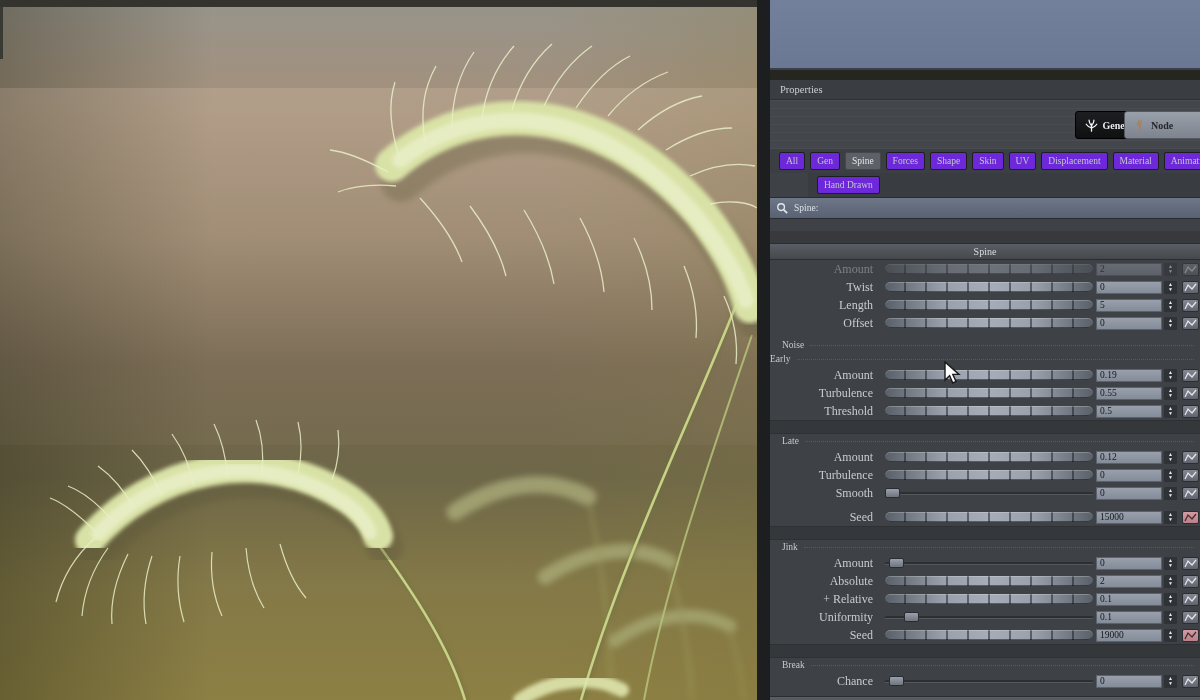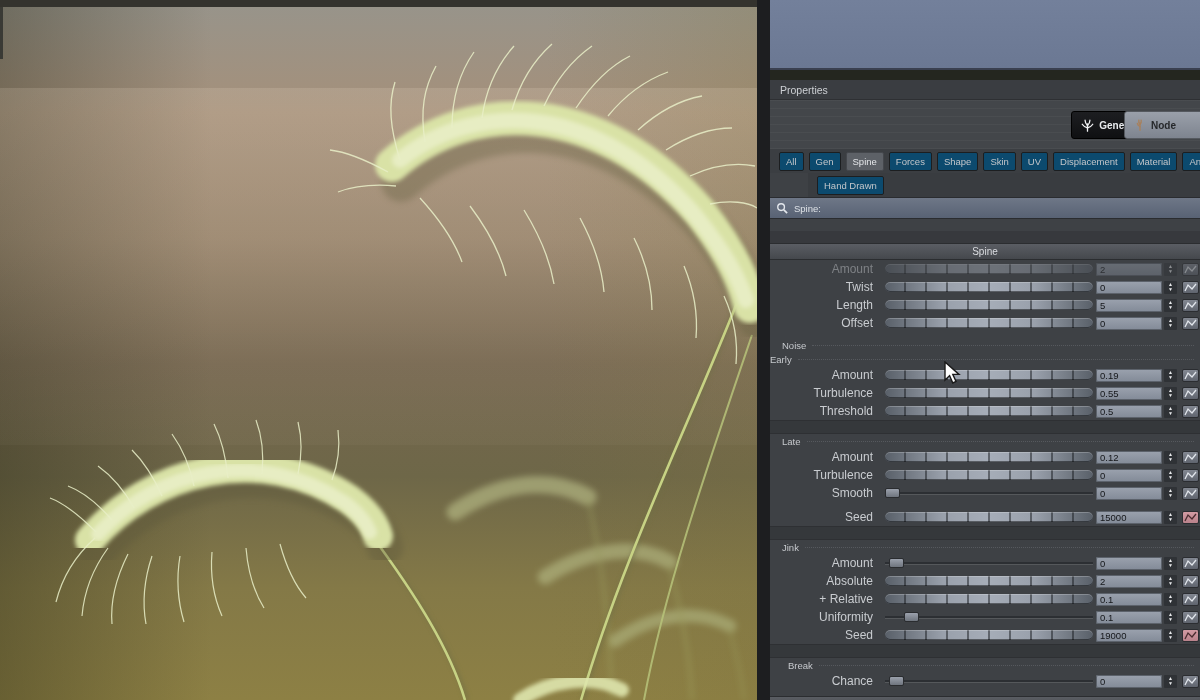--- a/index.html
+++ b/index.html
@@ -1,17 +1,17 @@
 <!DOCTYPE html>
 <html><head>
 <meta charset="utf-8">
 <style>
   html,body{margin:0;padding:0;background:#222;}
   .stage{position:relative;width:1200px;height:700px;overflow:hidden;
-         font-family:Liberation Sans, sans-serif;background:#3e4145;}
+         font-family:Liberation Serif, serif;background:#3e4145;}
 
   
   .viewport{position:absolute;left:0;top:0;width:757px;height:700px;overflow:hidden;
     background:linear-gradient(180deg,#97948b 0%,#a5907a 16%,#97836b 34%,#75664f 52%,#6e6748 68%,#847947 84%,#8d8044 100%);}
   .viewport .hshade{position:absolute;inset:0;
     background:linear-gradient(90deg,rgba(35,35,18,.35) 0%,rgba(35,35,18,0) 28%,rgba(120,110,60,0) 72%,rgba(130,118,62,.22) 100%);}
   .viewport .band{position:absolute;left:0;top:88px;width:100%;height:357px;
     background:linear-gradient(180deg,rgba(255,240,220,.14),rgba(255,240,220,.03));}
   .vp-topstrip{position:absolute;left:0;top:0;width:757px;height:7px;background:#34332e;}
   .vp-sliver{position:absolute;left:0;top:7px;width:3px;height:52px;background:#3a3a35;}
@@ -28,21 +28,21 @@
   .dark-strip{height:10px;background:#24261f;flex:none;}
   .props-bar{height:19px;background:#3a3d41;border-bottom:1px solid #2e3033;display:flex;align-items:center;
     padding-left:10px;font-size:10.5px;color:#cdd0d4;flex:none;}
   .toolbar{position:relative;height:49px;flex:none;background:#43464a;
     background-image:repeating-linear-gradient(180deg,rgba(255,255,255,.035) 0 1px,transparent 1px 8px);}
   .view-btn{position:absolute;top:11px;height:26px;display:flex;align-items:center;gap:5px;
     padding:0 9px;border-radius:3px;font-size:10px;font-weight:bold;cursor:default;}
   .gen-btn{right:43px;background:linear-gradient(180deg,#1d1e21,#0f1012);border:1px solid #000;color:#e9ebee;}
   .node-btn{right:-40px;width:96px;background:linear-gradient(180deg,#9aa0aa,#7e848f);border:1px solid #55595f;color:#26282b;}
   .tabs-row{height:24px;display:flex;align-items:center;gap:5px;padding-left:9px;flex:none;background:#3b3e42;}
-  .tab{background:#0c4a6e;color:#c3c6ca;font-size:9.5px;padding:3px 6px;border-radius:2px;white-space:nowrap;border:1px solid #1c1e20;}
+  .tab{background:#6d28d9;color:#c3c6ca;font-size:9.5px;padding:3px 6px;border-radius:2px;white-space:nowrap;border:1px solid #1c1e20;}
   .tab.sel{background:#5d6167;color:#e4e6e9;border-color:#44474c;}
   .searchbar{height:20px;margin:0 0 12px 0;flex:none;display:flex;align-items:center;gap:5px;padding-left:6px;
     background:linear-gradient(180deg,#6e7787,#586274);border-top:1px solid #2a2c30;border-bottom:1px solid #2a2c30;}
   .searchbar span{font-size:9.5px;color:#dde1e6;}
   .pregap{height:12px;background:#37393d;flex:none;}
 
   
   .items{flex:none;}
   .sec-header{height:15px;background:linear-gradient(180deg,#5a5d63,#45484d);
     border-top:1px solid #2b2d30;border-bottom:1px solid #2b2d30;
@@ -559,21 +559,21 @@
           <div class="sbtn seed">
             <svg width="13" height="9" viewBox="0 0 13 9">
               <polyline points="1,8 4,2 8,6 12,1" fill="none" stroke="#4a2c30" stroke-width="1.3"></polyline>
             </svg>
           </div>
           <div class="stub">
             <i></i>
           </div>
         </div>
         <div class="gap dark" style="height: 14px;"></div>
-        <div class="grp" style="padding-left: 18px;">
+        <div class="grp" style="padding-left: 12px;">
           <span>Break</span>
           <span class="dots"></span>
         </div>
         <div class="prow">
           <div class="plabel">Chance</div>
           <div class="sld">
             <div class="groove"></div>
             <div class="handle" style="left:4px"></div>
           </div>
           <div class="vfield">0</div>

